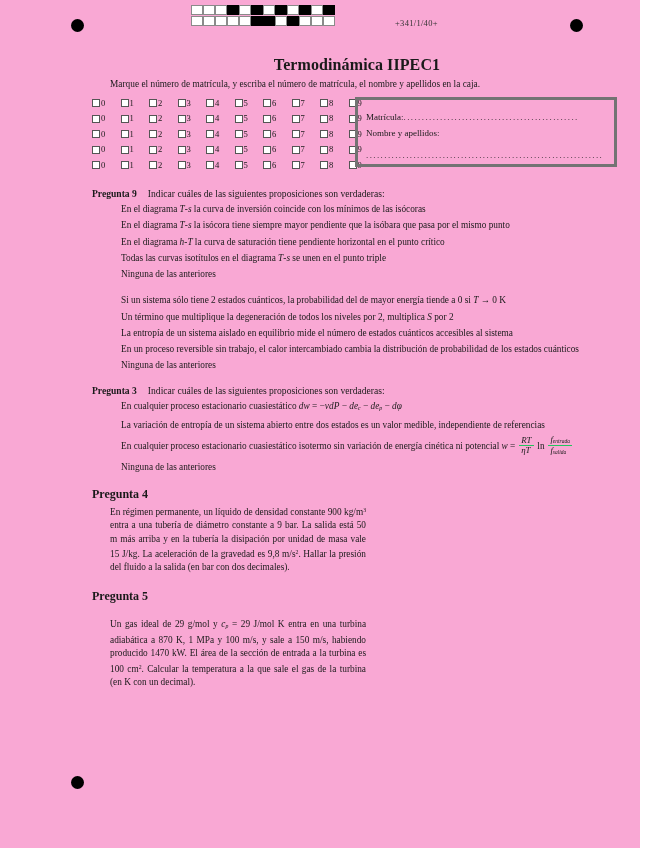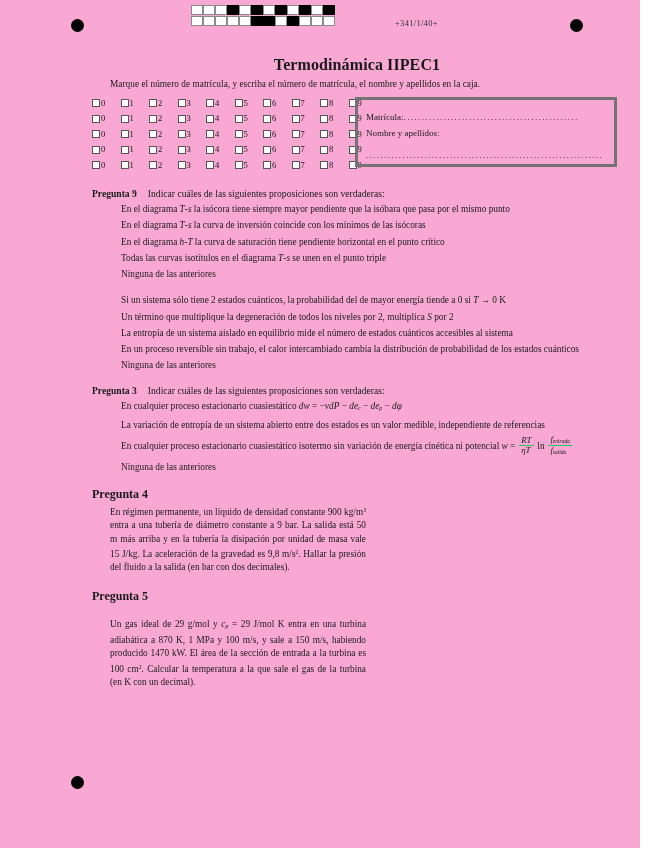--- a/index.html
+++ b/index.html
@@ -483,22 +483,22 @@
         </div>
         <div class="idline-bottom">.................................................................</div>
       </div>
     </div>
 
     <div class="qsection">
       <div class="qhead">
         <span class="qlabel">Pregunta 9</span><span class="qprompt">Indicar cuáles de las siguientes proposiciones son verdaderas:</span>
       </div>
       <div class="opts">
+        <div class="opt">En el diagrama <span class="it">T</span>-<span class="it">s</span> la curva de inversión coincide con los mínimos de las isócoras</div>
         <div class="opt">En el diagrama <span class="it">T</span>-<span class="it">s</span> la isócora tiene siempre mayor pendiente que la isóbara que pasa por el mismo punto</div>
-        <div class="opt">En el diagrama <span class="it">T</span>-<span class="it">s</span> la curva de inversión coincide con los mínimos de las isócoras</div>
         <div class="opt">En el diagrama <span class="it">h</span>-<span class="it">T</span> la curva de saturación tiene pendiente horizontal en el punto crítico</div>
         <div class="opt">Todas las curvas isotítulos en el diagrama <span class="it">T</span>-<span class="it">s</span> se unen en el punto triple</div>
         <div class="opt">Ninguna de las anteriores</div>
       </div>
     </div>
 
     <div class="qsection">
       <div class="opts">
         <div class="opt">Si un sistema sólo tiene 2 estados cuánticos, la probabilidad del de mayor energía tiende a 0 si <span class="it">T</span> → 0 K</div>
         <div class="opt">Un término que multiplique la degeneración de todos los niveles por 2, multiplica <span class="it">S</span> por 2</div>

